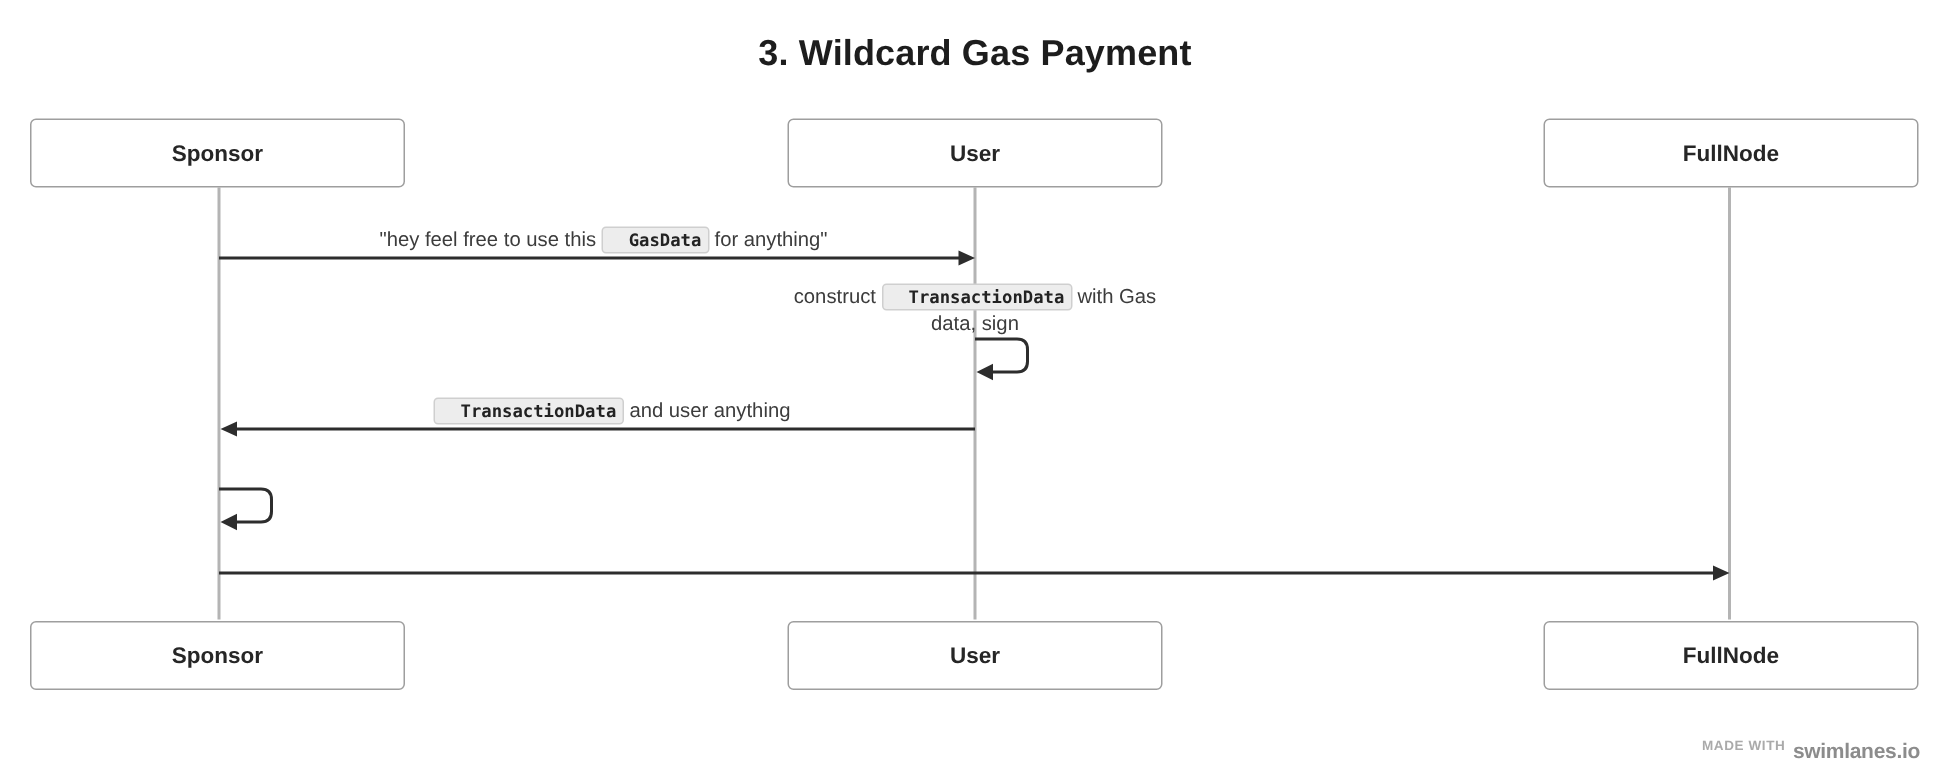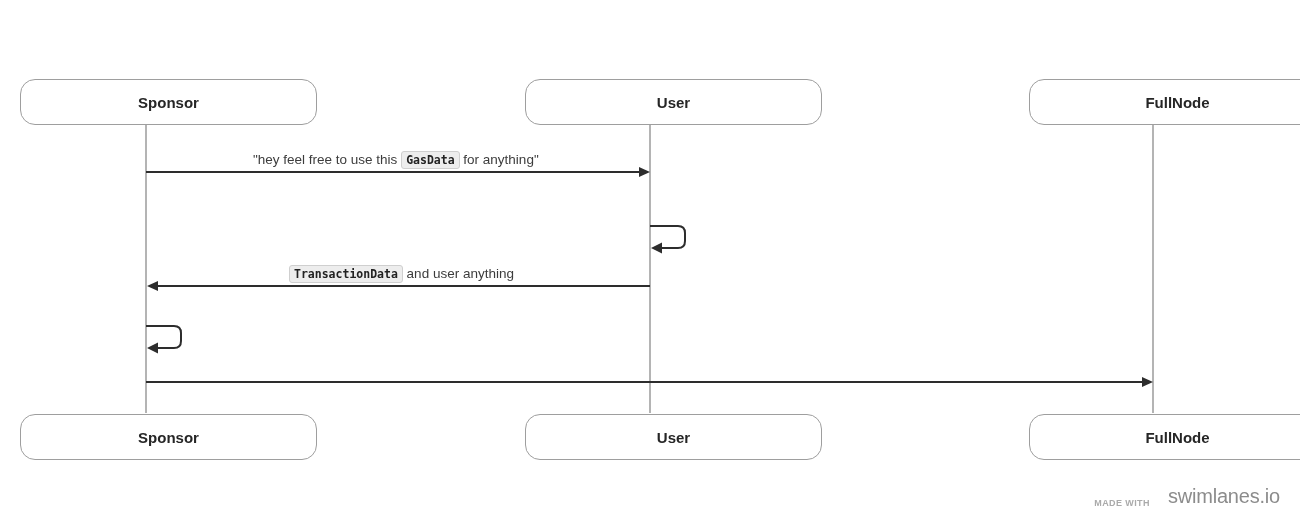--- a/index.html
+++ b/index.html
@@ -28,24 +28,24 @@
     text-align: center;
     font-size: 24px;
     font-weight: bold;
     color: #1d1d1d;
     letter-spacing: 0.1px;
   }
 
   
   .participant-box {
     position: absolute;
-    width: 297px;
+    width: 250px;
     height: 46px;
     border: 1.6px solid #9e9e9e;
-    border-radius: 15px;
+    border-radius: 4px;
     background: #ffffff;
     box-sizing: border-box;
     display: flex;
     align-items: center;
     justify-content: center;
     z-index: 4;
   }
   .participant-label {
     font-size: 15px;
     font-weight: bold;
@@ -101,21 +101,21 @@
   
   .code-chip {
     display: inline-block;
     font-family: "DejaVu Sans Mono", monospace;
     font-size: 11.5px;
     font-weight: bold;
     color: #222222;
     background: #ededed;
     border: 1px solid #cfcfcf;
     border-radius: 3px;
-    padding: 1px 4px 1px 4px;
+    padding: 1px 4px 1px 17px;
     line-height: 14px;
     vertical-align: baseline;
     position: relative;
     top: 0px;
   }
 
   
   .self-loop {
     position: absolute;
     z-index: 2;
@@ -124,42 +124,43 @@
     display: block;
     overflow: visible;
   }
 
   
   .footer-brand {
     position: absolute;
     right: 20px;
     bottom: 14px;
     display: flex;
-    align-items: flex-end;
-    gap: 18px;
+    align-items: flex-start;
+    gap: 5px;
   }
   .made-with {
     font-size: 9px;
     font-weight: bold;
     letter-spacing: 0.4px;
     color: #aaaaaa;
     text-transform: uppercase;
   }
   .brand-name {
-    font-size: 20px;
-    font-weight: normal;
+    font-size: 14px;
+    font-weight: bold;
     color: #8c8c8c;
     letter-spacing: -0.2px;
   }
 </style>
 </head>
 <body>
 
 <div id="canvas">
 
+  <div class="diagram-title">3. Wildcard Gas Payment</div>
 
   <div class="lifeline" style="left:145px; top:125px; height:288px;"></div>
   <div class="lifeline" style="left:649px; top:125px; height:288px;"></div>
   <div class="lifeline" style="left:1152px; top:125px; height:288px;"></div>
 
   <div class="participant-box" style="left:20px; top:79px;">
     <span class="participant-label">Sponsor</span>
   </div>
   <div class="participant-box" style="left:525px; top:79px;">
     <span class="participant-label">User</span>
@@ -167,20 +168,23 @@
   <div class="participant-box" style="left:1029px; top:79px;">
     <span class="participant-label">FullNode</span>
   </div>
 
   <div class="msg-label" style="left:253px; top:151px;">
     <span>"hey feel free to use this </span><span class="code-chip">GasData</span><span> for anything"</span>
   </div>
   <div class="msg-line" style="left:146px; top:171px; width:494px;"></div>
   <div class="arrowhead right" style="left:639px; top:166.5px;"></div>
 
+  <div class="msg-label centered" style="left:520px; top:189px; width:260px; text-align:center;">
+    <span>construct </span><span class="code-chip">TransactionData</span><span> with Gas data, sign</span>
+  </div>
   <div class="self-loop" style="left:648px; top:224px;">
     <svg width="48" height="30" viewBox="0 0 48 30">
       <path d="M 2 2 L 30 2 Q 37 2 37 9 L 37 17 Q 37 24 30 24 L 13 24" fill="none" stroke="#2d2d2d" stroke-width="2" stroke-linecap="butt"></path>
       <polygon points="14,18.5 14,29.5 3,24" fill="#2d2d2d"></polygon>
     </svg>
   </div>
 
   <div class="msg-label" style="left:289px; top:265px;">
     <span></span><span class="code-chip">TransactionData</span><span> and user anything</span>
   </div>

